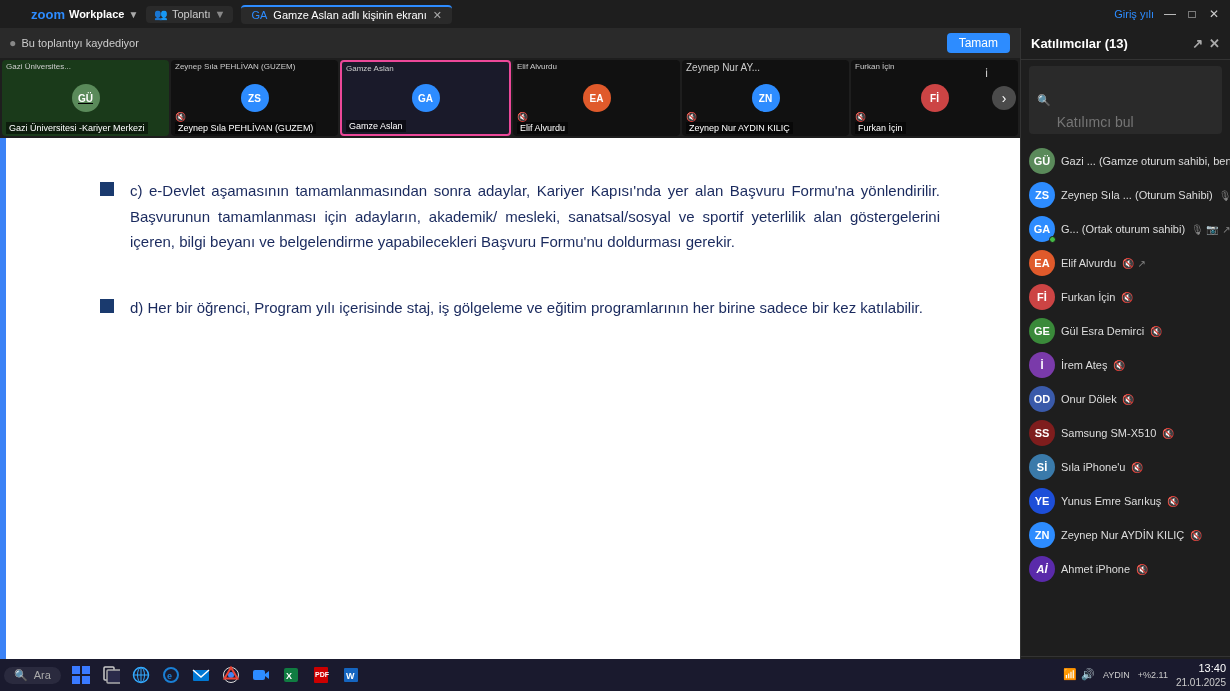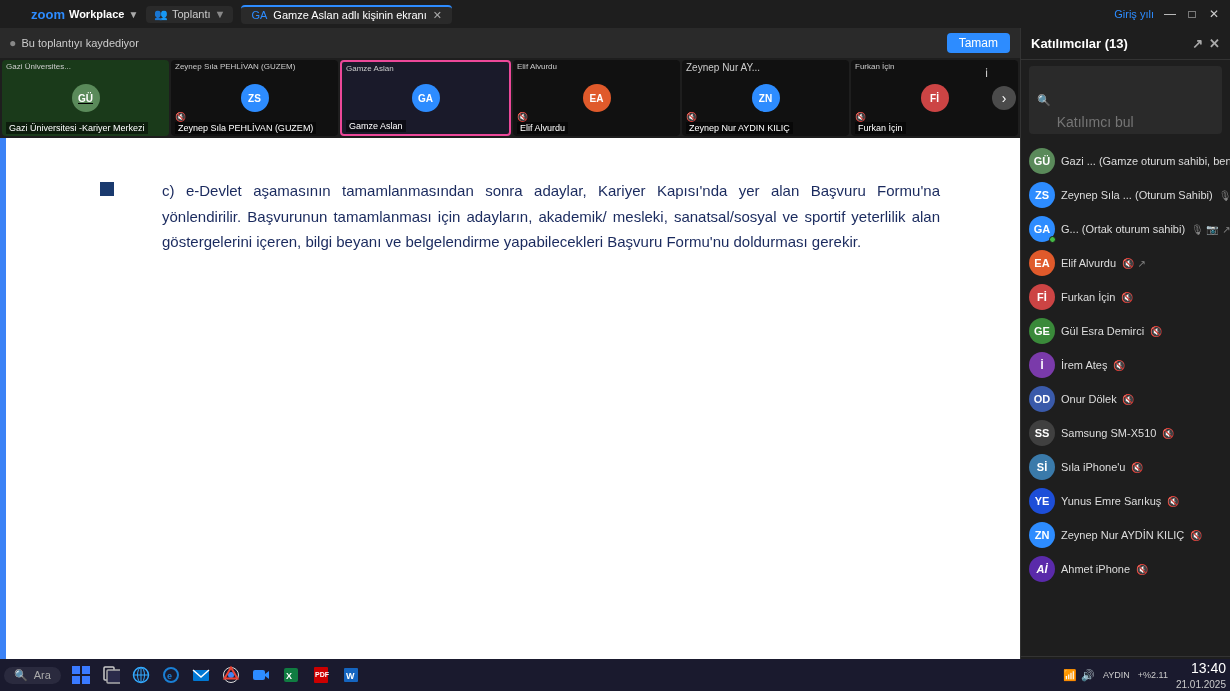--- a/index.html
+++ b/index.html
@@ -227,21 +227,20 @@
       height: 14px;
       background: #1a3a6e;
       flex-shrink: 0;
       margin-top: 4px;
     }
     .bullet-text {
       color: #1a2a5e;
       font-size: 15px;
       line-height: 1.7;
       text-align: justify;
-      margin-left: 32px;
     }
 
     
     .participants-panel {
       width: 210px;
       background: #1e1e1e;
       display: flex;
       flex-direction: column;
       border-left: 1px solid #333;
     }
@@ -501,20 +500,24 @@
       <div class="next-arrow">›</div>
     </div>
 
     <div class="content-area">
       <div class="blue-bar"></div>
       <div class="content-inner">
         <div class="bullet-item">
           <div class="bullet-square"></div>
           <div class="bullet-text">c)  e-Devlet aşamasının tamamlanmasından sonra adaylar, Kariyer Kapısı'nda yer alan Başvuru Formu'na yönlendirilir. Başvurunun tamamlanması için adayların, akademik/ mesleki, sanatsal/sosyal ve sportif yeterlilik alan göstergelerini içeren, bilgi beyanı ve belgelendirme yapabilecekleri Başvuru Formu'nu doldurması gerekir.</div>
         </div>
+        <div class="bullet-item">
+          <div class="bullet-square"></div>
+          <div class="bullet-text">d)  Her bir öğrenci, Program yılı içerisinde staj, iş gölgeleme ve eğitim programlarının her birine sadece bir kez katılabilir.</div>
+        </div>
       </div>
     </div>
 
   </div>
 
   <div class="participants-panel">
     <div class="panel-header">
       <span>Katılımcılar (13)</span>
       <div class="panel-header-icons">
         <span class="panel-icon">↗</span>
@@ -607,21 +610,21 @@
         <div class="p-avatar" style="background:#3a5aaa;">OD</div>
         <div>
           <div class="p-name">Onur Dölek</div>
         </div>
         <div class="p-icons">
           <span class="p-icon red">🔇</span>
         </div>
       </div>
 
       <div class="participant-row">
-        <div class="p-avatar" style="background:#404040;">SS</div>
+        <div class="p-avatar" style="background:#7f1d1d;">SS</div>
         <div>
           <div class="p-name">Samsung SM-X510</div>
         </div>
         <div class="p-icons">
           <span class="p-icon red">🔇</span>
         </div>
       </div>
 
       <div class="participant-row">
         <div class="p-avatar" style="background:#3a7aaa;">Sİ</div>
@@ -746,17 +749,17 @@
     </div>
   </div>
   <div class="taskbar-right">
     <div class="sys-icons">
       <span class="sys-icon">📶</span>
       <span class="sys-icon">🔊</span>
     </div>
     <span style="color:#ccc; font-size:9px;">AYDIN</span>
     <span style="color:#ccc; font-size:9px;">+%2.11</span>
     <div class="time-display">
-      <div style="color:#fff; font-size:14px;">13:40</div>
+      <div style="color:#fff; font-size:11px;">13:40</div>
       <div style="color:#ccc; font-size:10px;">21.01.2025</div>
     </div>
   </div>
 </div>
 
 </body></html>

